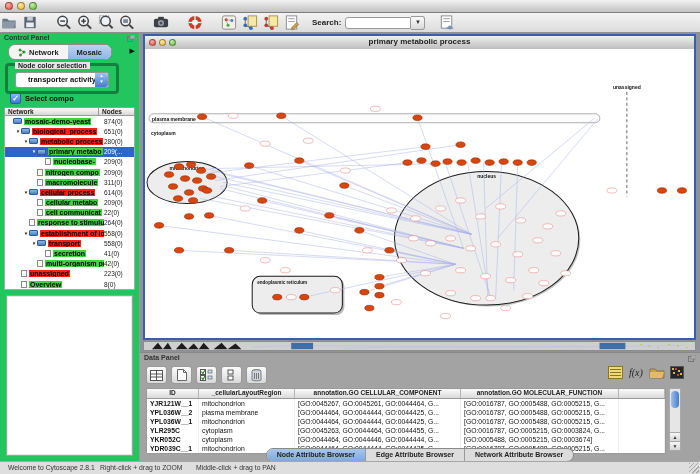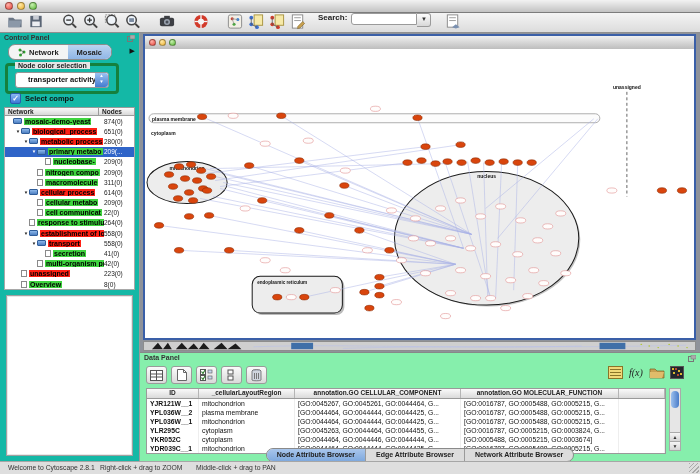--- a/index.html
+++ b/index.html
@@ -11,30 +11,30 @@
     background:linear-gradient(#f2f2f2,#c2c2c2);border-bottom:1px solid #7c7c7c;}
   .lights{position:absolute;left:5px;top:2px;display:flex;gap:4px;}
   .light{width:8px;height:8px;border-radius:50%;border:1px solid rgba(0,0,0,.35);box-sizing:border-box;}
   .light.r{background:radial-gradient(circle at 35% 30%,#ffb0a8,#e8463c);}
   .light.y{background:radial-gradient(circle at 35% 30%,#ffe9a8,#edb12f);}
   .light.g{background:radial-gradient(circle at 35% 30%,#c8f0b0,#5ab834);}
   .title{position:absolute;left:0;right:0;top:1px;text-align:center;font-size:9px;font-weight:bold;color:#222;}
   
   .toolbar{position:absolute;left:0;top:13px;right:0;height:20px;
     background:linear-gradient(#f4f4f4,#dcdcdc);border-bottom:1px solid #8f8f8f;
-    display:flex;align-items:flex-start;padding-left:6px;box-sizing:border-box;}
+    display:flex;align-items:center;box-sizing:border-box;}
   .tb{width:18px;height:17px;margin-right:3px;flex:0 0 auto;}
   .tb.gap{width:10px;}
   .search-label{font-size:8px;font-weight:bold;color:#222;margin:0 4px 0 8px;}
   .search-box{width:66px;height:12px;background:#fff;border:1px solid #9a9a9a;border-radius:3px 0 0 3px;
     font-size:8px;padding:0 3px;box-sizing:border-box;font-family:"Liberation Sans",sans-serif;}
   .search-dd{width:13px;height:12px;border:1px solid #9a9a9a;border-left:none;border-radius:0 3px 3px 0;
     background:linear-gradient(#fdfdfd,#d8d8d8);font-size:6px;line-height:11px;text-align:center;color:#333;}
   
-  .cp{position:absolute;left:0;top:33px;width:140px;height:429px;background:#14b8a6;border-right:1px solid #9a9a9a;box-sizing:border-box;}
+  .cp{position:absolute;left:0;top:33px;width:140px;height:429px;background:#22c55e;border-right:1px solid #9a9a9a;box-sizing:border-box;}
   .cp-header{position:absolute;left:0;top:0;right:0;height:10px;}
   .panel-title{font-size:7px;font-weight:bold;color:#333;padding-left:4px;line-height:10px;}
   .float-ic{position:absolute;right:4px;top:2px;width:8px;height:7px;}
   .cp-tabs{position:absolute;left:8px;top:11px;height:14px;display:flex;border:1px solid #8c8c8c;border-radius:7px;overflow:hidden;background:#f4f4f4;}
   .cp-tab{font-size:7.5px;font-weight:bold;color:#222;padding:0 9px;line-height:13px;display:flex;align-items:center;gap:3px;}
   .cp-tab.sel{background:linear-gradient(#bcd4f0,#8fb6e6);}
   .tab-arrow{position:absolute;right:4px;top:14px;font-size:7px;color:#111;}
   .groupbox{position:absolute;left:5px;top:30px;right:20px;height:25px;border:3px solid #15803d;border-radius:4px;}
   .legend{position:absolute;left:7px;top:-4px;background:#e5e5e5;padding:0 3px;font-size:7px;font-weight:bold;color:#222;}
   .mac-select{position:absolute;left:7px;top:6px;right:7px;height:14px;background:#fff;border:1px solid #959595;border-radius:3px;
@@ -70,21 +70,21 @@
   .net-window{position:absolute;left:3px;top:1px;right:4px;height:306px;border:2px solid #3a5fa8;background:#fff;box-sizing:border-box;}
   .nw-titlebar{position:absolute;left:0;top:0;right:0;height:13px;background:linear-gradient(#f0f0f0,#bdbdbd);border-bottom:1px solid #8a8a8a;}
   .nw-lights{position:absolute;left:4px;top:3px;display:flex;gap:3px;}
   .nw-lights .light{width:7px;height:7px;}
   .nw-title{position:absolute;left:0;right:0;top:1px;text-align:center;font-size:8px;font-weight:bold;color:#222;}
   .nw-content{position:absolute;left:0;top:13px;right:0;bottom:0;background:#fff;overflow:hidden;}
   .nw-content svg{width:100%;height:100%;display:block;}
   .strip{position:absolute;left:3px;bottom:1px;right:4px;height:10px;background:#cfcfcf;border:1px solid #8d8d8d;box-sizing:border-box;}
   .strip svg{width:100%;height:100%;display:block;}
   
-  .dp{position:absolute;left:140px;top:352px;right:0;height:110px;background:#86efac;border-top:1px solid #888;box-sizing:border-box;}
+  .dp{position:absolute;left:140px;top:352px;right:0;height:110px;background:#a3a3a3;border-top:1px solid #888;box-sizing:border-box;}
   .dp-toolbar{position:absolute;left:6px;top:11px;height:22px;display:flex;align-items:center;gap:4px;}
   .dpb{width:21px;height:18px;border:1px solid #9a9a9a;border-radius:3px;background:linear-gradient(#fbfbfb,#d9d9d9);
     display:flex;align-items:center;justify-content:center;box-sizing:border-box;}
   .dp-right{position:absolute;right:16px;top:13px;display:flex;gap:5px;align-items:center;}
   .dp-table{position:absolute;left:6px;top:35px;width:520px;background:#fff;border:1px solid #9a9a9a;box-sizing:border-box;}
   .dp-hrow,.dp-row{display:grid;grid-template-columns:52px 96px 166px 158px 1fr;}
   .dp-hrow{height:9px;background:linear-gradient(#fafafa,#dadada);border-bottom:1px solid #9a9a9a;}
   .dp-hc{font-size:6.5px;font-weight:bold;color:#222;text-align:center;line-height:8px;border-right:1px solid #b5b5b5;overflow:hidden;white-space:nowrap;}
   .dp-row{height:9px;}
   .dp-c{font-size:6.8px;color:#111;line-height:9px;padding-left:3px;border-right:1px solid #eee;overflow:hidden;white-space:nowrap;}
@@ -354,20 +354,21 @@
   </div>
 
   <div class="canvas-area">
     <div class="net-window">
       <div class="nw-titlebar">
         <div class="nw-lights">
           <span class="light r"></span>
           <span class="light y"></span>
           <span class="light g"></span>
         </div>
+        <div class="nw-title">primary metabolic process</div>
       </div>
       <div class="nw-content">
         <svg id="graph-svg" viewBox="0 0 548 290" preserveAspectRatio="none">
             <rect x="4" y="65" width="450" height="9" rx="4.5" fill="#fcfcfc" stroke="#9a9a9a" stroke-width="0.8"></rect>
             <text x="7" y="72" font-size="5" font-weight="bold" fill="#111">plasma membrane</text>
             <text x="6" y="86" font-size="5" font-weight="bold" fill="#111">cytoplasm</text>
             <ellipse cx="342.5" cy="191.5" rx="92" ry="67" fill="#888" opacity="0.5"></ellipse>
             <ellipse cx="341" cy="190" rx="92" ry="67" fill="#ededed" stroke="#1a1a1a" stroke-width="1"></ellipse>
             <text x="341" y="129" text-anchor="middle" font-size="5" font-weight="bold" fill="#111">nucleus</text>
             <ellipse cx="42" cy="134" rx="40" ry="21" fill="#ededed" stroke="#1a1a1a" stroke-width="1"></ellipse>

